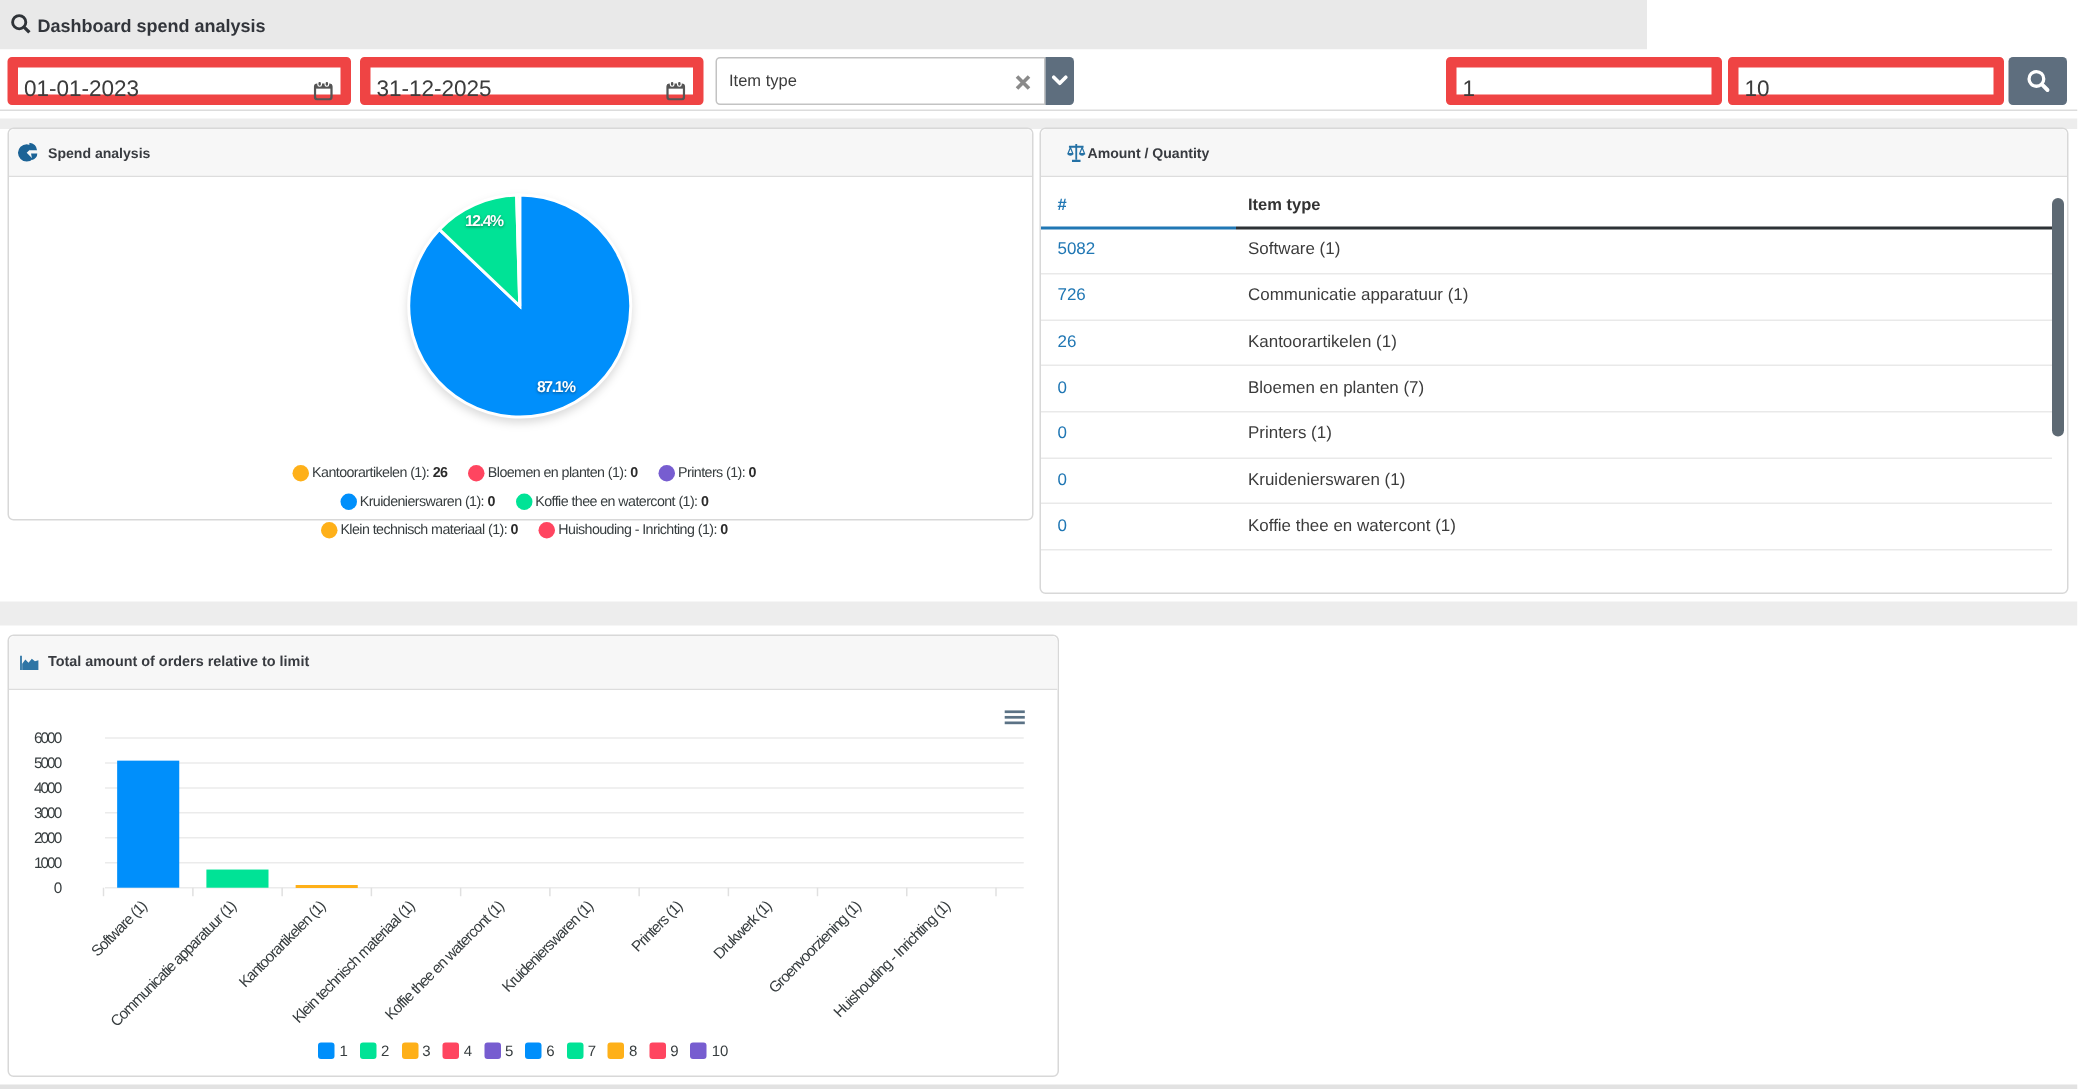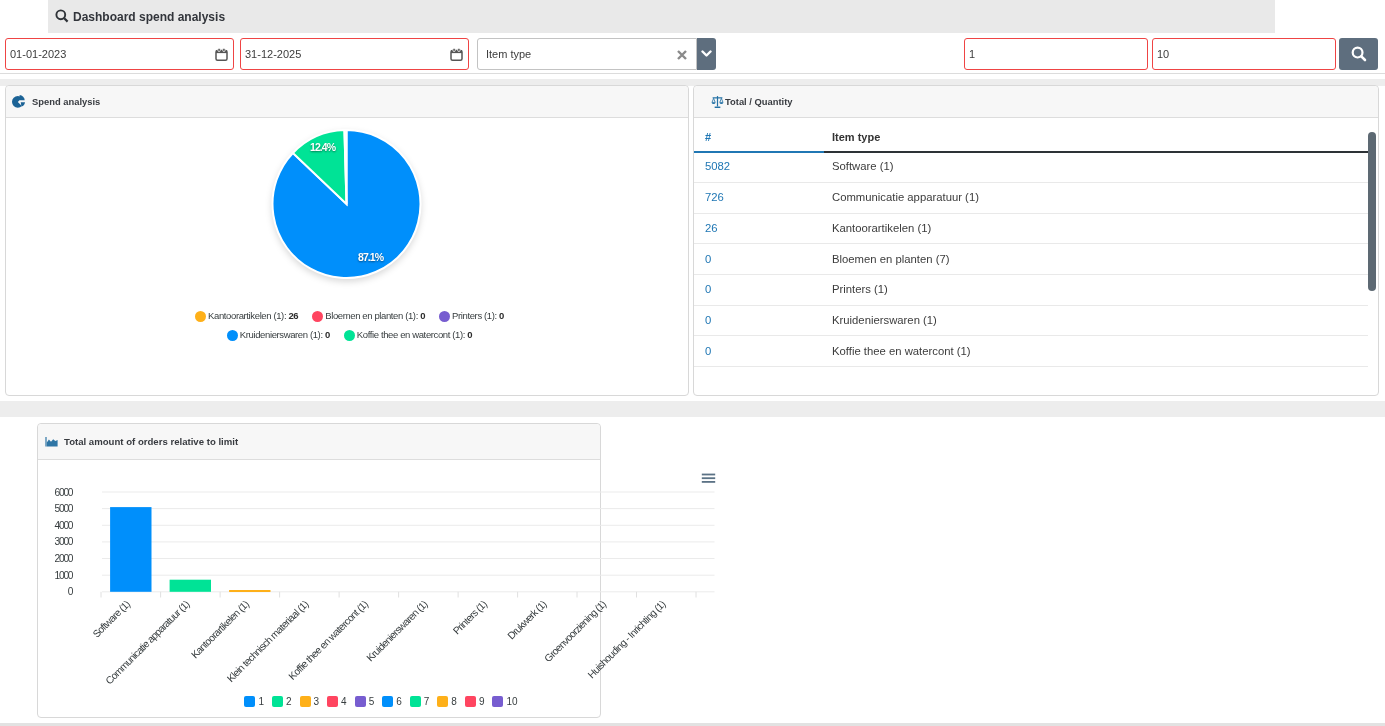--- a/index.html
+++ b/index.html
@@ -1,39 +1,39 @@
 <!DOCTYPE html>
 <html><head>
 <meta charset="utf-8">
 <style>
 * { margin:0; padding:0; box-sizing:border-box; }
 html,body { width:1385px; height:726px; font-family:"Liberation Sans", sans-serif; background:#fff; overflow:hidden; }
 .abs { position:absolute; }
 #page { position:relative; width:1385px; height:726px; }
 
-#topbar { left:0; top:0; width:1227px; height:33px; background:#e9e9e9;margin-left:48px; }
+#topbar { left:0; top:0; width:1098px; height:33px; background:#e9e9e9; }
 #topbar .title { position:absolute; left:25px; top:10px; font-size:12px; font-weight:bold; color:#32353b; }
 
 #filters { left:0; top:33px; width:1385px; height:41px; background:#fff; border-bottom:1px solid #dcdcdc; }
-.inp { position:absolute; top:5px; height:32px; background:#fff; border:1px solid #ef4444; border-radius:3px; font-size:11px; color:#3c3c3c; padding:0 4px; line-height:30px; }
+.inp { position:absolute; top:5px; height:32px; background:#fff; border:7px solid #ef4444; border-radius:3px; font-size:15px; color:#3c3c3c; padding:0 4px; line-height:30px; }
 .selwrap { position:absolute; top:5px; height:32px; }
 .selwhite { position:absolute; left:0; top:0; height:32px; background:#fff; border:1px solid #c3c3c3; border-radius:3px 0 0 3px; font-size:11px; color:#3c3c3c; padding:0 8px; line-height:30px; }
 .selbtn { position:absolute; top:0; height:32px; width:19px; background:#5e6e7e; border-radius:0 3px 3px 0; }
 #searchbtn { position:absolute; left:1339px; top:5px; width:39px; height:32px; background:#5e6e7e; border-radius:3px; }
 
 #band1 { left:0; top:79px; width:1385px; height:6.5px; background:#ededed; }
 #band2 { left:0; top:400.5px; width:1385px; height:16px; background:#ededed; }
 #footstrip { left:0; top:723px; width:1385px; height:3px; background:#e2e2e2; }
 
 .panel { position:absolute; background:#fff; border:1px solid #d8d8d8; border-radius:4px; }
 .phead { position:absolute; left:0; top:0; width:100%; background:#f7f7f7; border-bottom:1px solid #ddd; border-radius:4px 4px 0 0; }
 .phead .ptitle { position:absolute; left:26px; font-size:9.4px; font-weight:bold; color:#383b40; }
-#panelL { left:5px; top:85px; width:684px; height:311px; }
+#panelL { left:5px; top:85px; width:684px; height:262px; }
 #panelR { left:693px; top:85px; width:686px; height:311px; }
-#panelB { left:5px; top:423px; width:564px; height:295px;margin-left:32px; }
+#panelB { left:5px; top:423px; width:701px; height:295px; }
 #panelL .phead, #panelR .phead { height:32px; }
 #panelL .ptitle, #panelR .ptitle { top:10px; }
 #panelB .phead { height:36px; }
 #panelB .ptitle { top:12px; }
 
 .plegend { position:absolute; left:2.5px; width:682px; text-align:center; font-size:9.5px; letter-spacing:-0.04em; color:#373d3f; height:19px; line-height:19px; white-space:nowrap; }
 .plegend .it { display:inline-block; margin:0 7px; }
 .dot { display:inline-block; width:11px; height:11px; border-radius:50%; vertical-align:-2.5px; margin-right:2px; letter-spacing:0; }
 .plegend b { color:#2b2b2b; }
 
@@ -116,36 +116,37 @@
       <g transform="translate(-6,-118)" style="filter:drop-shadow(0 3px 3px rgba(0,0,0,0.14))">
         <path d="M346.5,204.0 L346.50,130.00 A74.0,74.0 0 1 1 292.91,152.97 Z" fill="#008FFB" stroke="#fff" stroke-width="2"></path>
         <path d="M346.5,204.0 L292.91,152.97 A74.0,74.0 0 0 1 344.43,130.03 Z" fill="#00E396" stroke="#fff" stroke-width="2"></path>
         <path d="M346.5,204.0 L344.43,130.03 A74.0,74.0 0 0 1 346.50,130.00 Z" fill="#FEB019" stroke="#fff" stroke-width="2"></path>
         <text x="371" y="261" text-anchor="middle" font-size="10.5" font-weight="bold" fill="#fff" textLength="26" style="text-shadow:0 1px 2px rgba(0,0,0,0.45)">87.1%</text>
         <text x="323" y="150.5" text-anchor="middle" font-size="10.5" font-weight="bold" fill="#fff" textLength="26" style="text-shadow:0 1px 2px rgba(0,0,0,0.45)">12.4%</text>
       </g>
     </svg>
     <div class="plegend" style="top:220px;"><span class="it"><span class="dot c3"></span>Kantoorartikelen (1): <b>26</b></span><span class="it"><span class="dot c4"></span>Bloemen en planten (1): <b>0</b></span><span class="it"><span class="dot c5"></span>Printers (1): <b>0</b></span></div>
     <div class="plegend" style="top:239px;"><span class="it"><span class="dot c1"></span>Kruidenierswaren (1): <b>0</b></span><span class="it"><span class="dot c2"></span>Koffie thee en watercont (1): <b>0</b></span></div>
+    <div class="plegend" style="top:258px;"><span class="it"><span class="dot c3"></span>Klein technisch materiaal (1): <b>0</b></span><span class="it"><span class="dot c4"></span>Huishouding - Inrichting (1): <b>0</b></span></div>
   </div>
 
   <div class="panel" id="panelR">
     <div class="phead">
       <svg class="abs" style="left:17px;top:9px" width="13" height="14" viewBox="0 0 16 17">
           <g stroke="#2471a5" fill="none">
             <path d="M8 1.2 V14" stroke-width="1.5"></path>
             <path d="M2 3.4 H14" stroke-width="1.5"></path>
             <path d="M4.5 15 H11.5" stroke-width="1.8"></path>
             <path d="M3.2 4 L1.2 9 H5.2 Z" stroke-width="1"></path>
             <path d="M12.8 4 L10.8 9 H14.8 Z" stroke-width="1"></path>
           </g>
           <path d="M0.8 9.4 A2.5 2 0 0 0 5.6 9.4 Z" fill="#2471a5"></path>
           <path d="M10.4 9.4 A2.5 2 0 0 0 15.2 9.4 Z" fill="#2471a5"></path>
         </svg>
-      <div class="ptitle" style="left:31px;">Total / Quantity</div>
+      <div class="ptitle" style="left:31px;">Amount / Quantity</div>
     </div>
     <div id="tbl">
       <div class="th" style="left:11px;top:12px;color:#2077b4;">#</div>
       <div class="th" style="left:138px;top:12px;">Item type</div>
       <div class="abs" style="left:0;top:33px;width:130px;height:2px;background:#2077b4;"></div>
       <div class="abs" style="left:130px;top:33px;width:544px;height:2px;background:#2d3236;"></div>
       <div class="num" style="top:41px;">5082</div>
         <div class="itm" style="top:41px;">Software (1)</div>
         <div class="rowline" style="top:64px;"></div>
       <div class="num" style="top:72px;">726</div>

